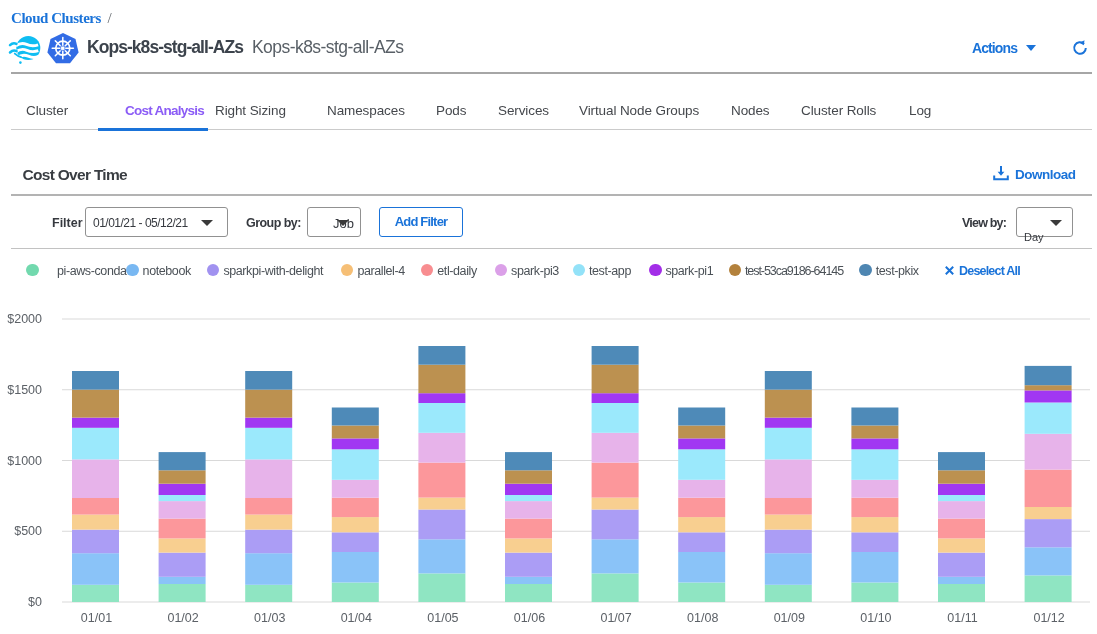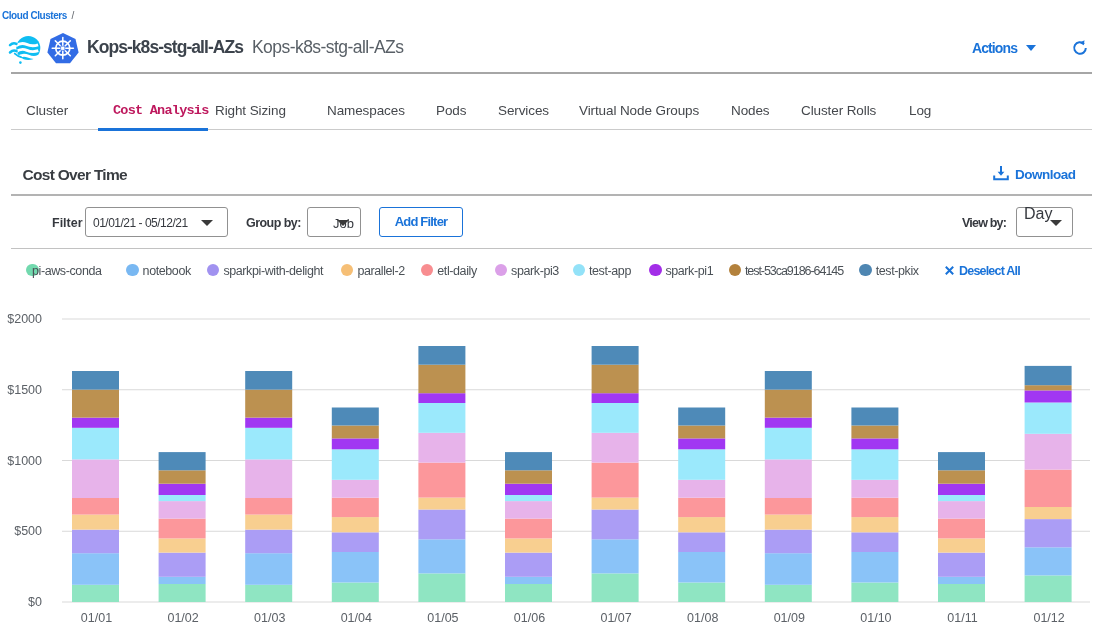--- a/index.html
+++ b/index.html
@@ -6,21 +6,21 @@
 .blue{color:#1a73d9;}
 .hr{position:absolute;left:10.5px;width:1081px;background:#c9c9c9;height:1px;}
 .ldot{position:absolute;top:263.5px;width:12.5px;height:12.5px;border-radius:50%;}
 .llab{position:absolute;top:263.5px;font-size:12.5px;color:#4b5157;letter-spacing:-0.4px;}
 .selbox{position:absolute;top:207px;height:30px;border:1px solid #919191;border-radius:3px;background:#fff;}
 .caret{position:absolute;width:0;height:0;border-left:6px solid transparent;border-right:6px solid transparent;border-top:6.5px solid #3a3a3a;}
 .fl{font-size:12.5px;font-weight:bold;color:#36393f;position:absolute;top:215.5px;}
 .tab{position:absolute;top:102.6px;font-size:13.5px;color:#45484d;letter-spacing:-0.1px;white-space:nowrap;}
 </style></head>
 <body>
-<div class="abs blue" style="left:2px;top:10px;font-size:10px;font-weight:bold;letter-spacing:-0.45px;">Cloud Clusters&nbsp;&nbsp;<span style="color:#62676d;font-weight:normal;letter-spacing:0;">/</span></div>
+<div class="abs blue" style="left:11px;top:10px;font-size:15px;font-weight:bold;letter-spacing:-0.45px;font-family:Liberation Serif, serif;">Cloud Clusters&nbsp;&nbsp;<span style="color:#62676d;font-weight:normal;letter-spacing:0;">/</span></div>
 
 <svg class="abs" style="left:8px;top:35px" width="36" height="30" viewBox="0 0 36 30">
 <circle cx="20.3" cy="13.1" r="12" fill="#0FBDF2"></circle>
 <path d="M7.8 10.9 q5.3 -4 10.8 -1.5 t 11.5 0.4" stroke="#fff" stroke-width="2.9" fill="none"></path>
 <path d="M8.0 16.7 q5.3 -3.8 10.8 -1.4 t 11.5 0.4" stroke="#fff" stroke-width="2.9" fill="none"></path>
 <path d="M9.2 22.7 q5.5 -4 11 -1.5 t 10.4 0.3" stroke="#fff" stroke-width="3.1" fill="none"></path>
 <path d="M2 10.2 q3.1 -3.1 6.4 -1.3" stroke="#0FBDF2" stroke-width="2.5" fill="none" stroke-linecap="round"></path>
 <path d="M2 17.5 q3.2 -3.2 6.6 -1.4" stroke="#0FBDF2" stroke-width="2.5" fill="none" stroke-linecap="round"></path>
 <path d="M6.8 18.6 q3 2.6 6.3 3.6" stroke="#0FBDF2" stroke-width="1.9" fill="none" stroke-linecap="round"></path>
 <circle cx="12.4" cy="27.6" r="1.3" fill="#0FBDF2"></circle>
@@ -47,21 +47,21 @@
 <div class="abs blue" style="left:972px;top:40px;font-size:14px;font-weight:bold;letter-spacing:-0.9px;">Actions</div>
 <div class="abs" style="left:1026px;top:45px;width:0;height:0;border-left:5.5px solid transparent;border-right:5.5px solid transparent;border-top:6px solid #1a73d9;"></div>
 <svg class="abs" style="left:1072px;top:40px" width="16" height="16" viewBox="0 0 16 16">
 <path d="M13.8 8 a5.8 5.8 0 1 1 -1.7 -4.1" stroke="#1a73d9" stroke-width="2" fill="none"></path>
 <polygon points="12.1,0.2 12.1,5.2 7.5,3.4" fill="#1a73d9" transform="rotate(8 12 3)"></polygon>
 </svg>
 
 <div class="hr" style="top:72.3px;background:#a6a6a6;height:1.6px;"></div>
 
 <div class="tab" style="left:26px;">Cluster</div>
-<div class="tab" style="left:113px;color:#be185d;font-weight:bold;letter-spacing:-0.75px;font-family:Liberation Mono, monospace;">Cost Analysis</div>
+<div class="tab" style="left:125px;color:#8b5cf6;font-weight:bold;letter-spacing:-0.75px;">Cost Analysis</div>
 <div class="tab" style="left:215px;">Right Sizing</div>
 <div class="tab" style="left:327px;">Namespaces</div>
 <div class="tab" style="left:436px;">Pods</div>
 <div class="tab" style="left:498px;">Services</div>
 <div class="tab" style="left:579px;">Virtual Node Groups</div>
 <div class="tab" style="left:731px;">Nodes</div>
 <div class="tab" style="left:801px;">Cluster Rolls</div>
 <div class="tab" style="left:909px;">Log</div>
 <div class="hr" style="top:128.8px;background:#cbcbcb;height:1.2px;"></div>
 <div class="abs" style="left:98px;top:127.5px;width:110px;height:3px;background:#1a73d9;"></div>
@@ -82,33 +82,33 @@
 <div class="selbox" style="left:85px;width:143px;"></div>
 <div class="abs" style="left:93px;top:215.5px;font-size:12px;color:#36393f;letter-spacing:-0.5px;">01/01/21 - 05/12/21</div>
 <div class="caret" style="left:200.7px;top:219.5px;"></div>
 <div class="fl" style="left:246px;letter-spacing:-0.55px;">Group by:</div>
 <div class="selbox" style="left:307px;width:54px;"></div>
 <div class="abs" style="left:314px;top:215.5px;font-size:13px;color:#36393f;margin-left:19px;">Job</div>
 <div class="caret" style="left:336.9px;top:219.5px;"></div>
 <div class="abs" style="left:379px;top:207px;width:84px;height:30px;border:1px solid #1a73d9;border-radius:3px;text-align:center;line-height:28px;font-size:13px;font-weight:bold;color:#1a73d9;letter-spacing:-0.8px;">Add Filter</div>
 <div class="fl" style="left:962px;letter-spacing:-0.8px;">View by:</div>
 <div class="selbox" style="left:1016px;width:57px;"></div>
-<div class="abs" style="left:1024px;top:205px;font-size:16px;color:#36393f;">Day</div>
+<div class="abs" style="left:1024px;top:231px;font-size:11px;color:#36393f;">Day</div>
 <div class="caret" style="left:1050px;top:219.5px;"></div>
 
 <div class="hr" style="top:247.8px;background:#c2c2c2;height:1.5px;"></div>
 
 <div class="ldot" style="left:26.0px;background:#72D9AE"></div>
-<div class="llab" style="left:32px">pi-aws-conda</div>
+<div class="llab" style="left:57px">pi-aws-conda</div>
 <div class="ldot" style="left:126.2px;background:#79B8F2"></div>
 <div class="llab" style="left:142.6px">notebook</div>
 <div class="ldot" style="left:206.9px;background:#A192F0"></div>
 <div class="llab" style="left:223.4px">sparkpi-with-delight</div>
 <div class="ldot" style="left:340.9px;background:#F6BF76"></div>
-<div class="llab" style="left:357.4px">parallel-2</div>
+<div class="llab" style="left:357.4px">parallel-4</div>
 <div class="ldot" style="left:420.9px;background:#F88D90"></div>
 <div class="llab" style="left:437.3px">etl-daily</div>
 <div class="ldot" style="left:494.6px;background:#DBA0E8"></div>
 <div class="llab" style="left:511.1px">spark-pi3</div>
 <div class="ldot" style="left:572.5px;background:#93E2F8"></div>
 <div class="llab" style="left:589.0px">test-app</div>
 <div class="ldot" style="left:649.0px;background:#A32EE8"></div>
 <div class="llab" style="left:665.4px">spark-pi1</div>
 <div class="ldot" style="left:728.5px;background:#B3813C"></div>
 <div class="llab" style="left:744.9px;letter-spacing:-1.05px">test-53ca9186-64145</div>

